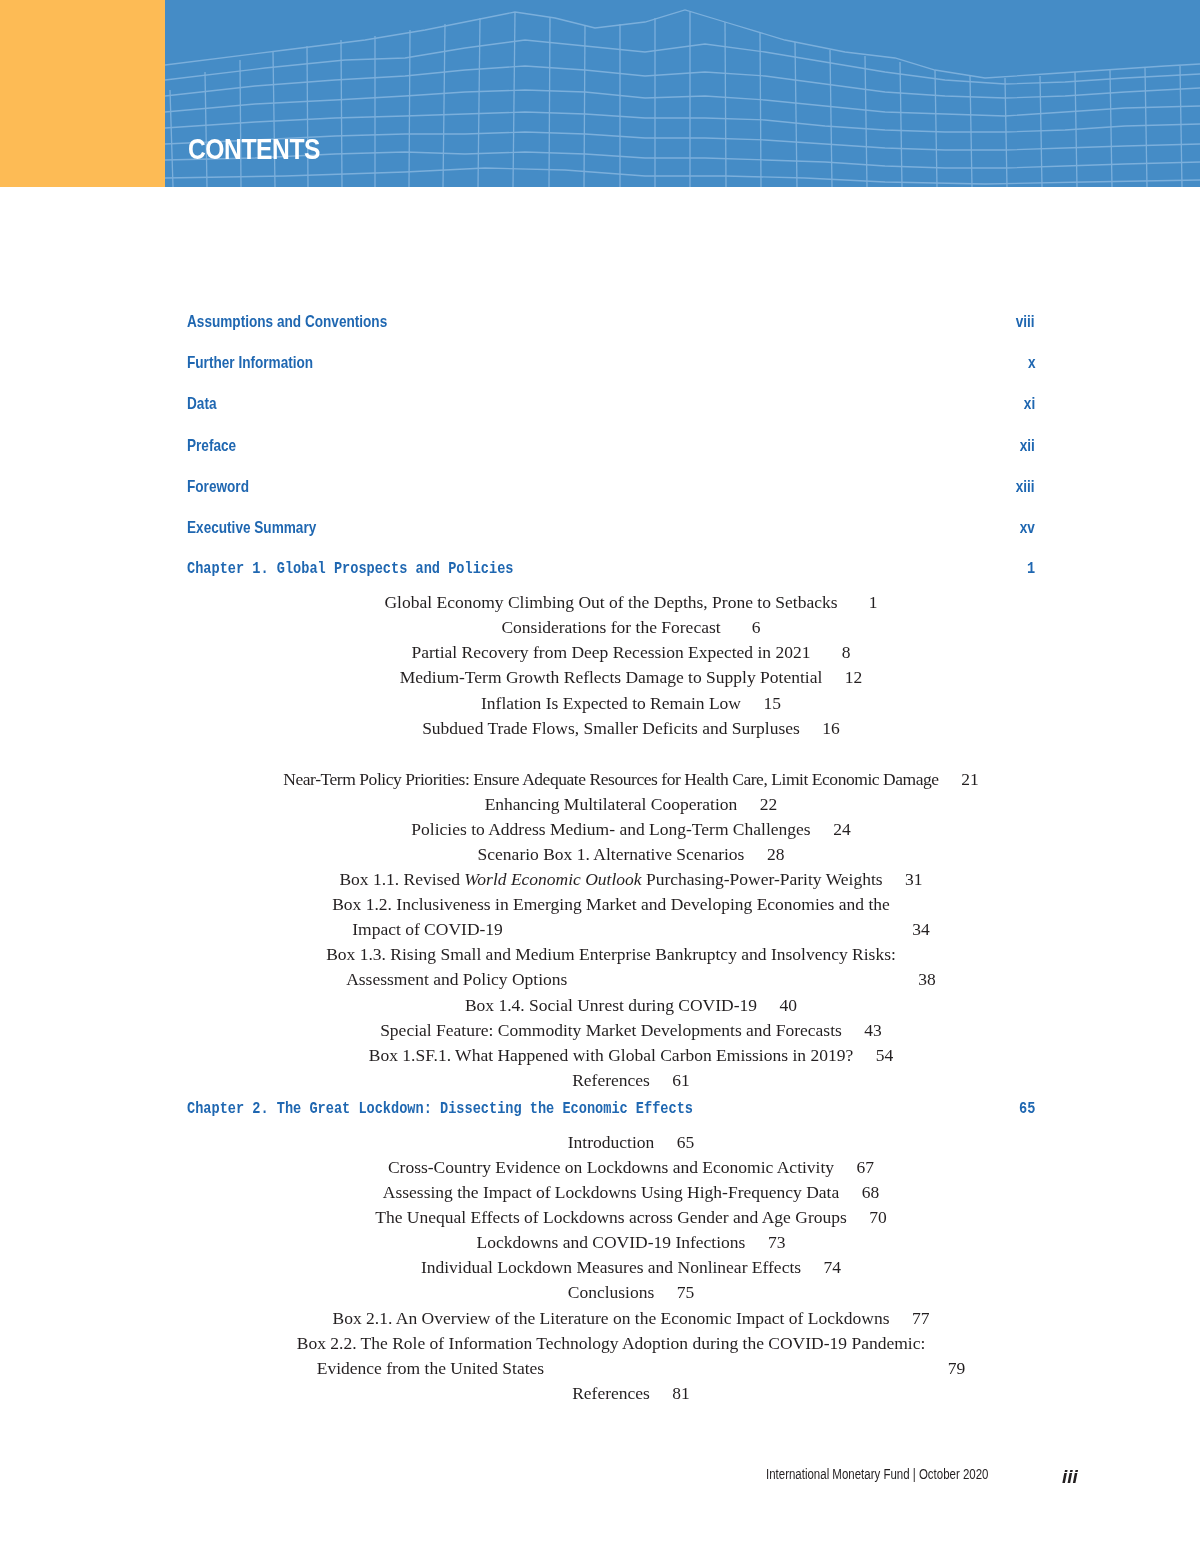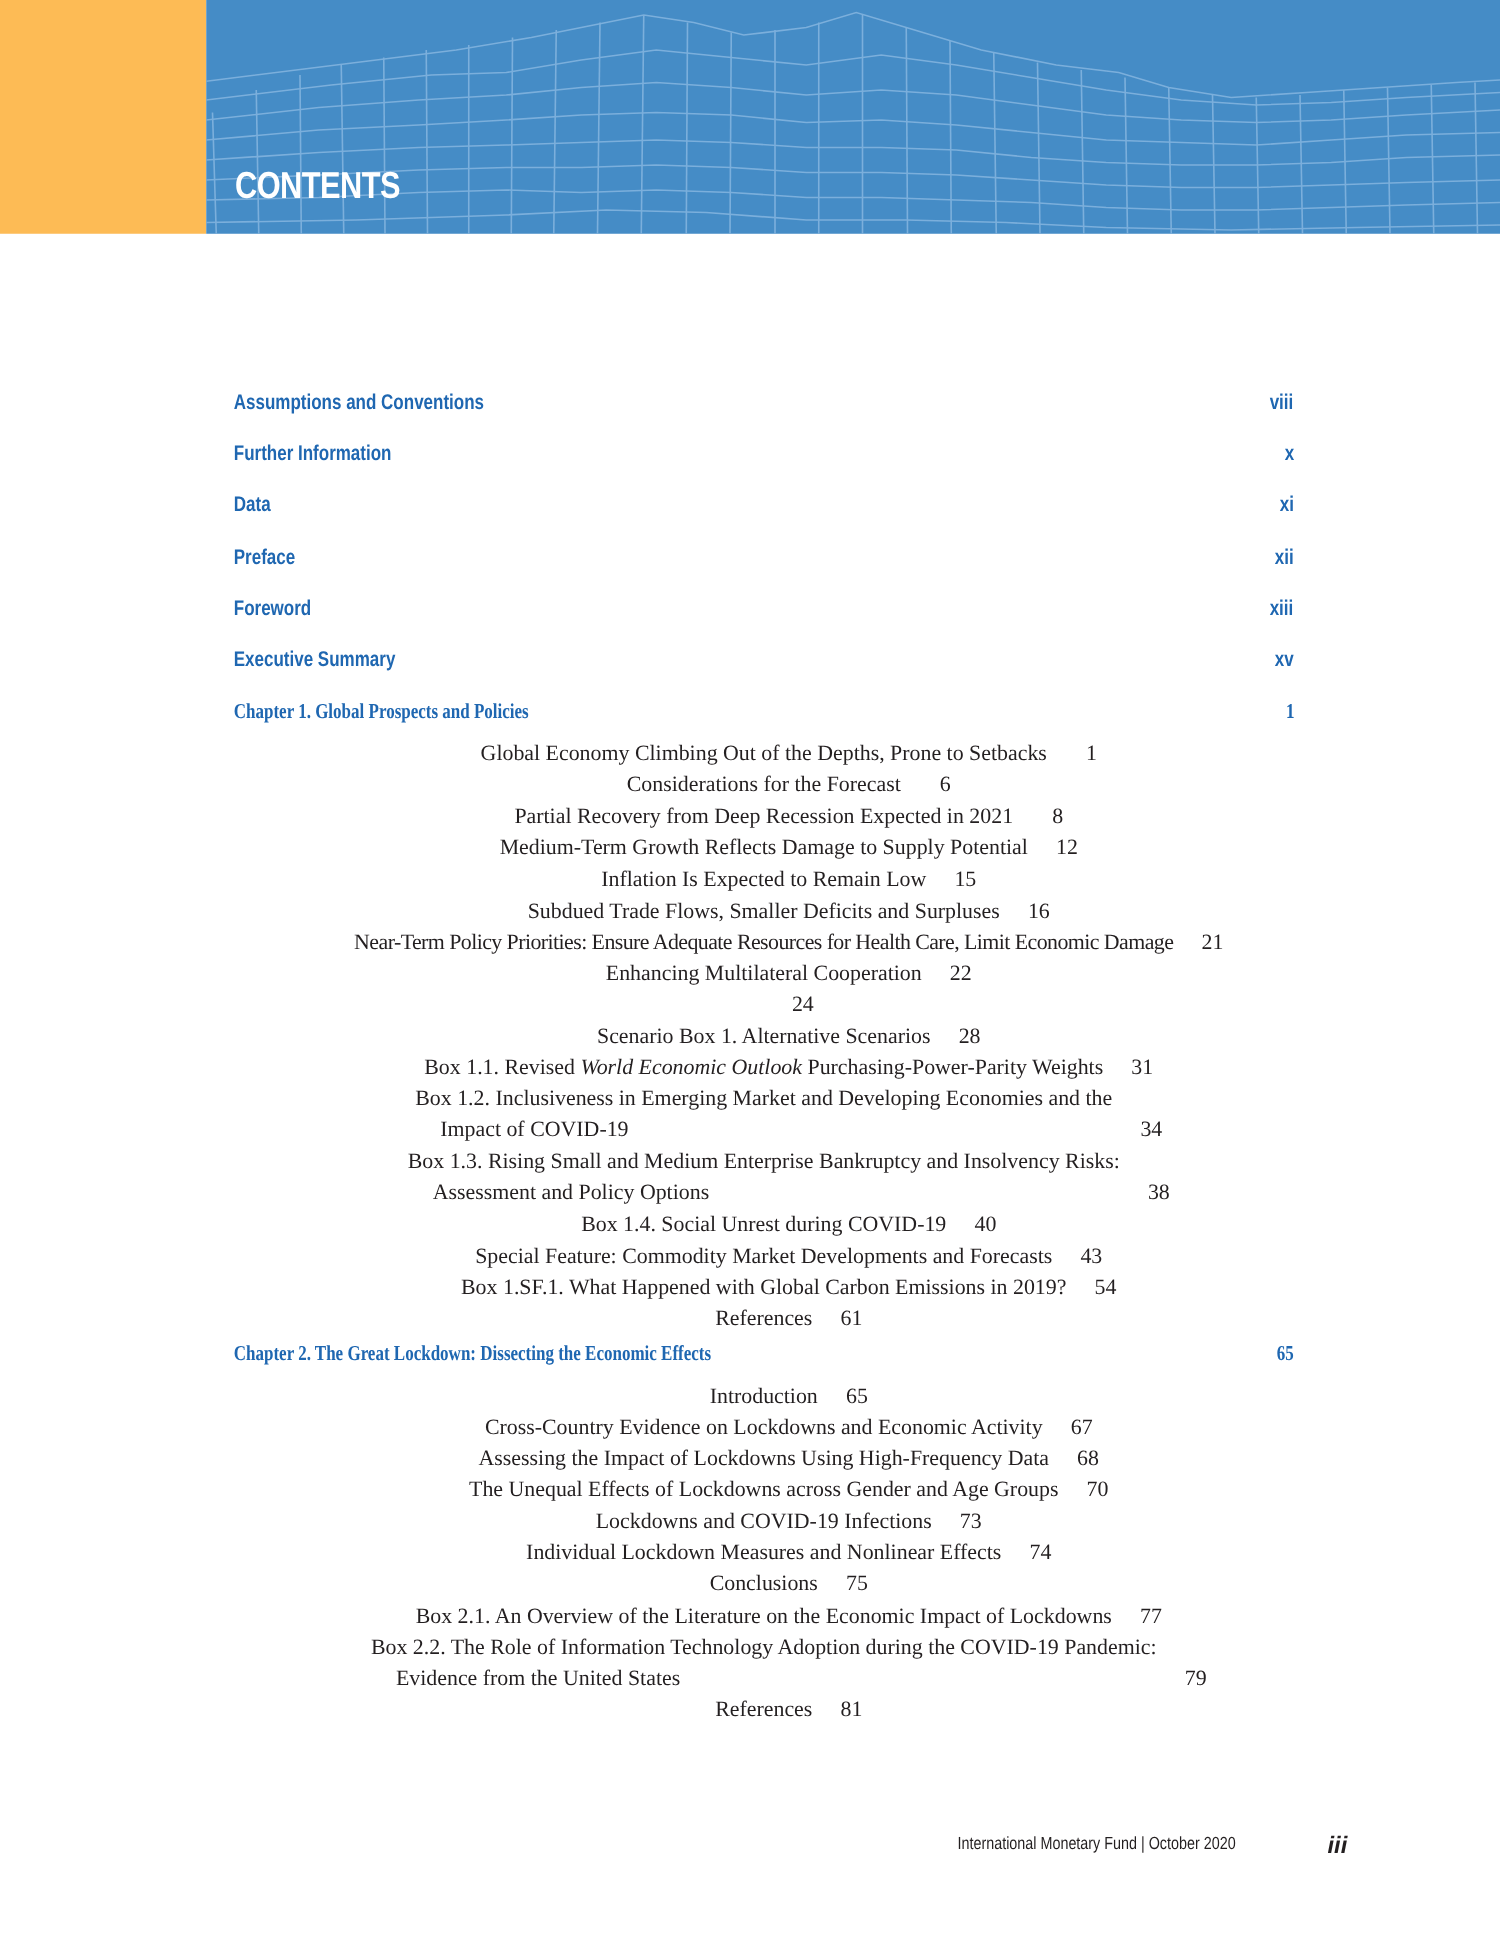--- a/index.html
+++ b/index.html
@@ -63,21 +63,21 @@
     }
     .toc-top .label { transform-origin: left center; }
     .toc-top .page { transform-origin: right center; }
 
     .toc-chapter {
       display: flex;
       justify-content: space-between;
       align-items: baseline;
       height: 31px;
       color: #1f67b1;
-      font-family: Liberation Serif, serif;
+      font-family: Liberation Mono, monospace;
       font-weight: bold;
       font-size: 17px;
     }
     .toc-chapter .label, .toc-chapter .page {
       display: inline-block;
       transform: scaleX(0.8);
     }
     .toc-chapter .label { transform-origin: left center; white-space: nowrap; }
     .toc-chapter .page { transform-origin: right center; }
 
@@ -230,28 +230,29 @@
       </div>
     <div class="toc-sub">
         <span class="label">Inflation Is Expected to Remain Low</span>
         <span class="page">15</span>
       </div>
     <div class="toc-sub">
         <span class="label">Subdued Trade Flows, Smaller Deficits and Surpluses</span>
         <span class="page">16</span>
       </div>
     <div class="toc-sub">
-        <span class="label" style="letter-spacing:-0.45px; white-space:nowrap; max-width:none;">Near-Term Policy Priorities: Ensure Adequate Resources for Health Care, Limit Economic Damage</span>
+        <span class="label" style="letter-spacing:-0.45px; white-space:nowrap; max-width:none;margin-top:26px;">Near-Term Policy Priorities: Ensure Adequate Resources for Health Care, Limit Economic Damage</span>
         <span class="page">21</span>
       </div>
     <div class="toc-sub">
         <span class="label">Enhancing Multilateral Cooperation</span>
         <span class="page">22</span>
       </div>
     <div class="toc-sub">
+        <span class="label">Policies to Address Medium- and Long-Term Challenges</span>
         <span class="page">24</span>
       </div>
     <div class="toc-sub">
         <span class="label">Scenario Box 1. Alternative Scenarios</span>
         <span class="page">28</span>
       </div>
     <div class="toc-sub">
       <span class="label"><span>Box 1.1. Revised </span><em>World Economic Outlook</em><span> Purchasing-Power-Parity Weights</span></span>
       <span class="page">31</span>
     </div>

